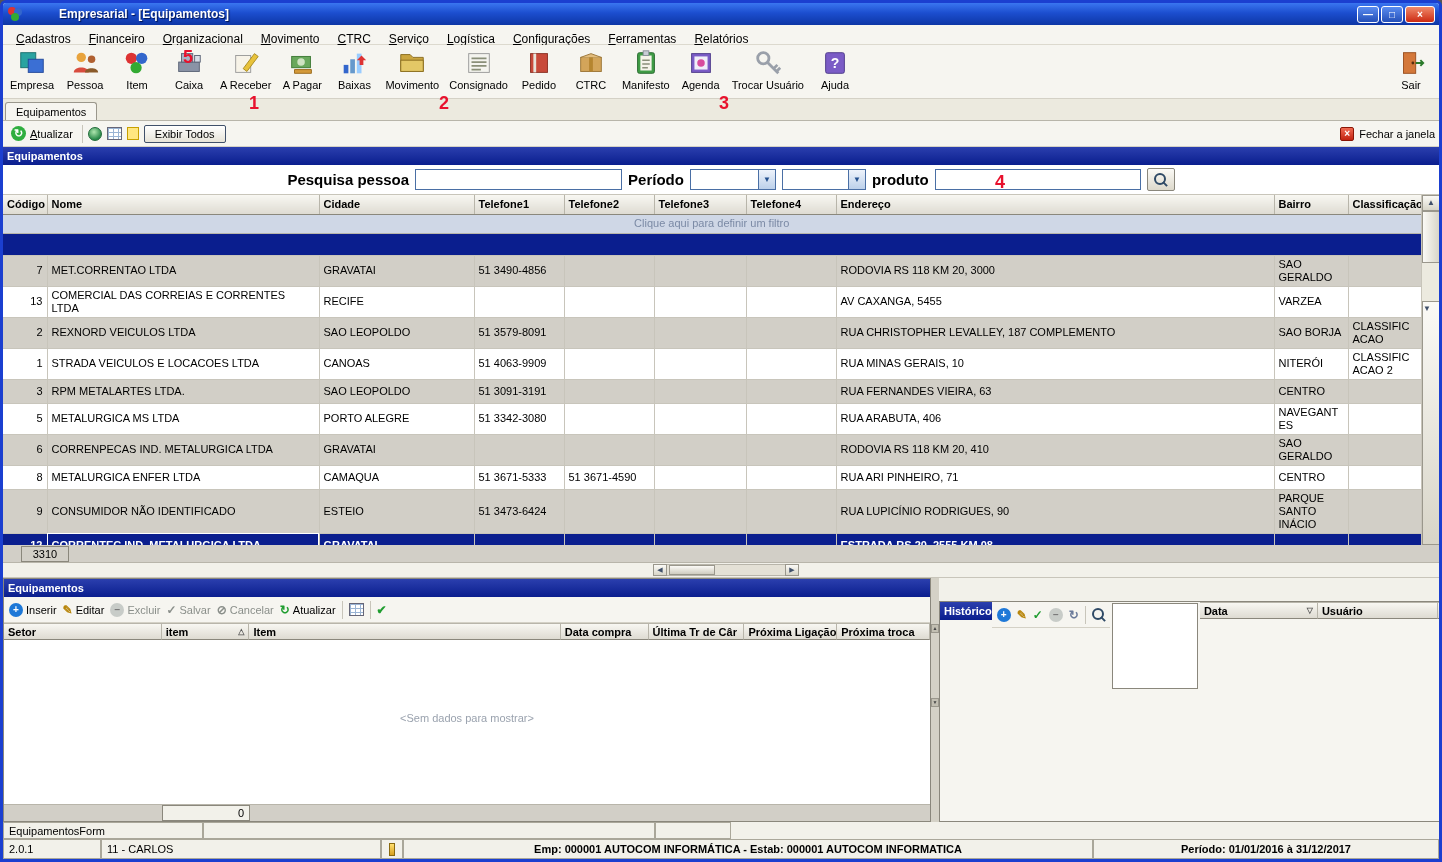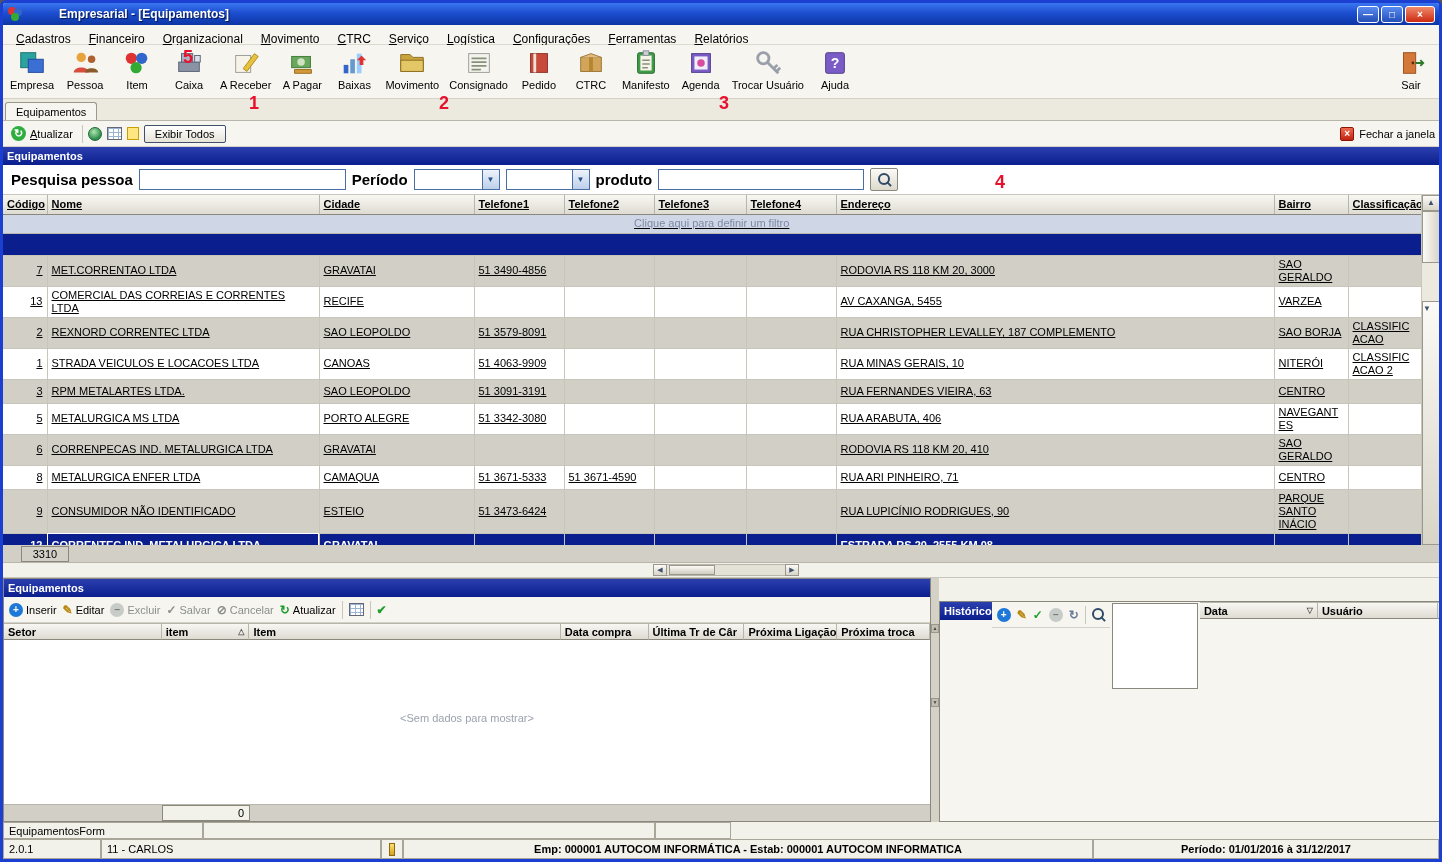--- a/index.html
+++ b/index.html
@@ -43,34 +43,34 @@
   .tblico { width:15px; height:13px; background:#fff; border:1px solid #667; background-image:linear-gradient(#9ab4d4 1px,transparent 1px),linear-gradient(90deg,#9ab4d4 1px,transparent 1px); background-size:5px 4px; }
   .noteico { width:12px; height:13px; background:#ffe680; border:1px solid #c8a000; }
   .raisedbtn { border:1px solid #40506a; background:linear-gradient(180deg,#ffffff,#e6e3d8); padding:2px 10px; font-size:11px; border-radius:2px; }
   .fechar { margin-left:auto; display:flex; align-items:center; gap:5px; }
   .closeico { width:14px; height:14px; background:linear-gradient(180deg,#f06a52,#c22210); border:1px solid #8a1505; border-radius:2px; color:#fff; font-size:10px; font-weight:bold; line-height:12px; text-align:center; }
 
   
   .section-hd { height:18px; flex:0 0 18px; background:linear-gradient(180deg,#2b3fae,#0a1e8e); color:#fff; font-weight:bold; font-size:11px; line-height:18px; padding-left:4px; }
 
   
-  .search-row { height:30px; flex:0 0 30px; background:#fff; border-bottom:1px solid #c8c5ba; display:flex; align-items:center; padding-left:8px; gap:6px; }
+  .search-row { height:30px; flex:0 0 30px; background:#fff; border-bottom:1px solid #c8c5ba; display:flex; align-items:center; padding-left:20px; gap:6px;justify-content:center; }
   .biglabel { font-size:15px; font-weight:bold; white-space:nowrap; }
   .txtinput { height:21px; border:1px solid #4a6fa5; background:#fff; }
   .combo { height:21px; border:1px solid #4a6fa5; background:#fff; display:flex; }
   .combo .field { flex:1; }
   .combo .drop { width:17px; background:linear-gradient(180deg,#eef3fb,#bcd0ea); border-left:1px solid #4a6fa5; color:#24508e; font-size:8px; text-align:center; line-height:19px; }
   .searchbtn { width:28px; height:23px; border:1px solid #8a877c; background:linear-gradient(180deg,#fbfaf6,#ddd9cc); display:flex; align-items:center; justify-content:center; border-radius:2px; }
   .mag { position:relative; width:13px; height:13px; }
   .mag::before { content:""; position:absolute; width:8px; height:8px; border:2px solid #2f4a66; border-radius:50%; left:0; top:0; }
   .mag::after { content:""; position:absolute; width:6px; height:2px; background:#2f4a66; transform:rotate(45deg); left:8px; top:10px; }
 
   
   .gridwrap { height:350px; flex:0 0 350px; position:relative; background:#fff; overflow:hidden; }
-  table.grid { border-collapse:collapse; table-layout:fixed; width:1418px;text-decoration:underline; }
+  table.grid { border-collapse:collapse; table-layout:fixed; width:1418px; }
   table.grid th { background:linear-gradient(180deg,#f8f7f2,#dedbd2); border-right:1px solid #b8b5aa; border-bottom:1px solid #8a877c; font-size:11px; font-weight:bold; text-align:left; padding:2px 4px; height:19px; white-space:nowrap; overflow:hidden; }
   table.grid td { font-size:11px; line-height:13px; padding:2px 4px; border-right:1px solid #c8c5bb; border-bottom:1px solid #c8c5bb; vertical-align:middle; overflow:hidden; }
   tr.filter-row td { background:#cfd7e6; color:#7b8aa5; text-align:center; height:19px; border-bottom:1px solid #b8b5aa; }
   tr.navy-row td { background:#0a1e8e; height:22px; }
   tbody.data tr { height:24px; }
   tbody.data tr:nth-child(odd) { background:#d2cfc7; }
   tbody.data tr:nth-child(even) { background:#ffffff; }
   tbody.data tr.selected { background:#0a1e8e; color:#fff; font-weight:bold; }
   tbody.data tr.selected td:nth-child(2) { outline:1px solid #fff; outline-offset:-1px; }
   td.num { text-align:right; }
@@ -392,21 +392,21 @@
             <td></td>
             <td></td>
             <td></td>
             <td></td>
             <td>AV CAXANGA, 5455</td>
             <td class="wrapcell">VARZEA</td>
             <td class="wrapcell"></td>
           </tr>
             <tr>
             <td class="num">2</td>
-            <td>REXNORD CORRENTEC LTDA</td>
+            <td>REXNORD VEICULOS LTDA</td>
             <td>SAO LEOPOLDO</td>
             <td>51 3579-8091</td>
             <td></td>
             <td></td>
             <td></td>
             <td>RUA CHRISTOPHER LEVALLEY, 187 COMPLEMENTO</td>
             <td class="wrapcell">SAO BORJA</td>
             <td class="wrapcell">CLASSIFICACAO</td>
           </tr>
             <tr>

